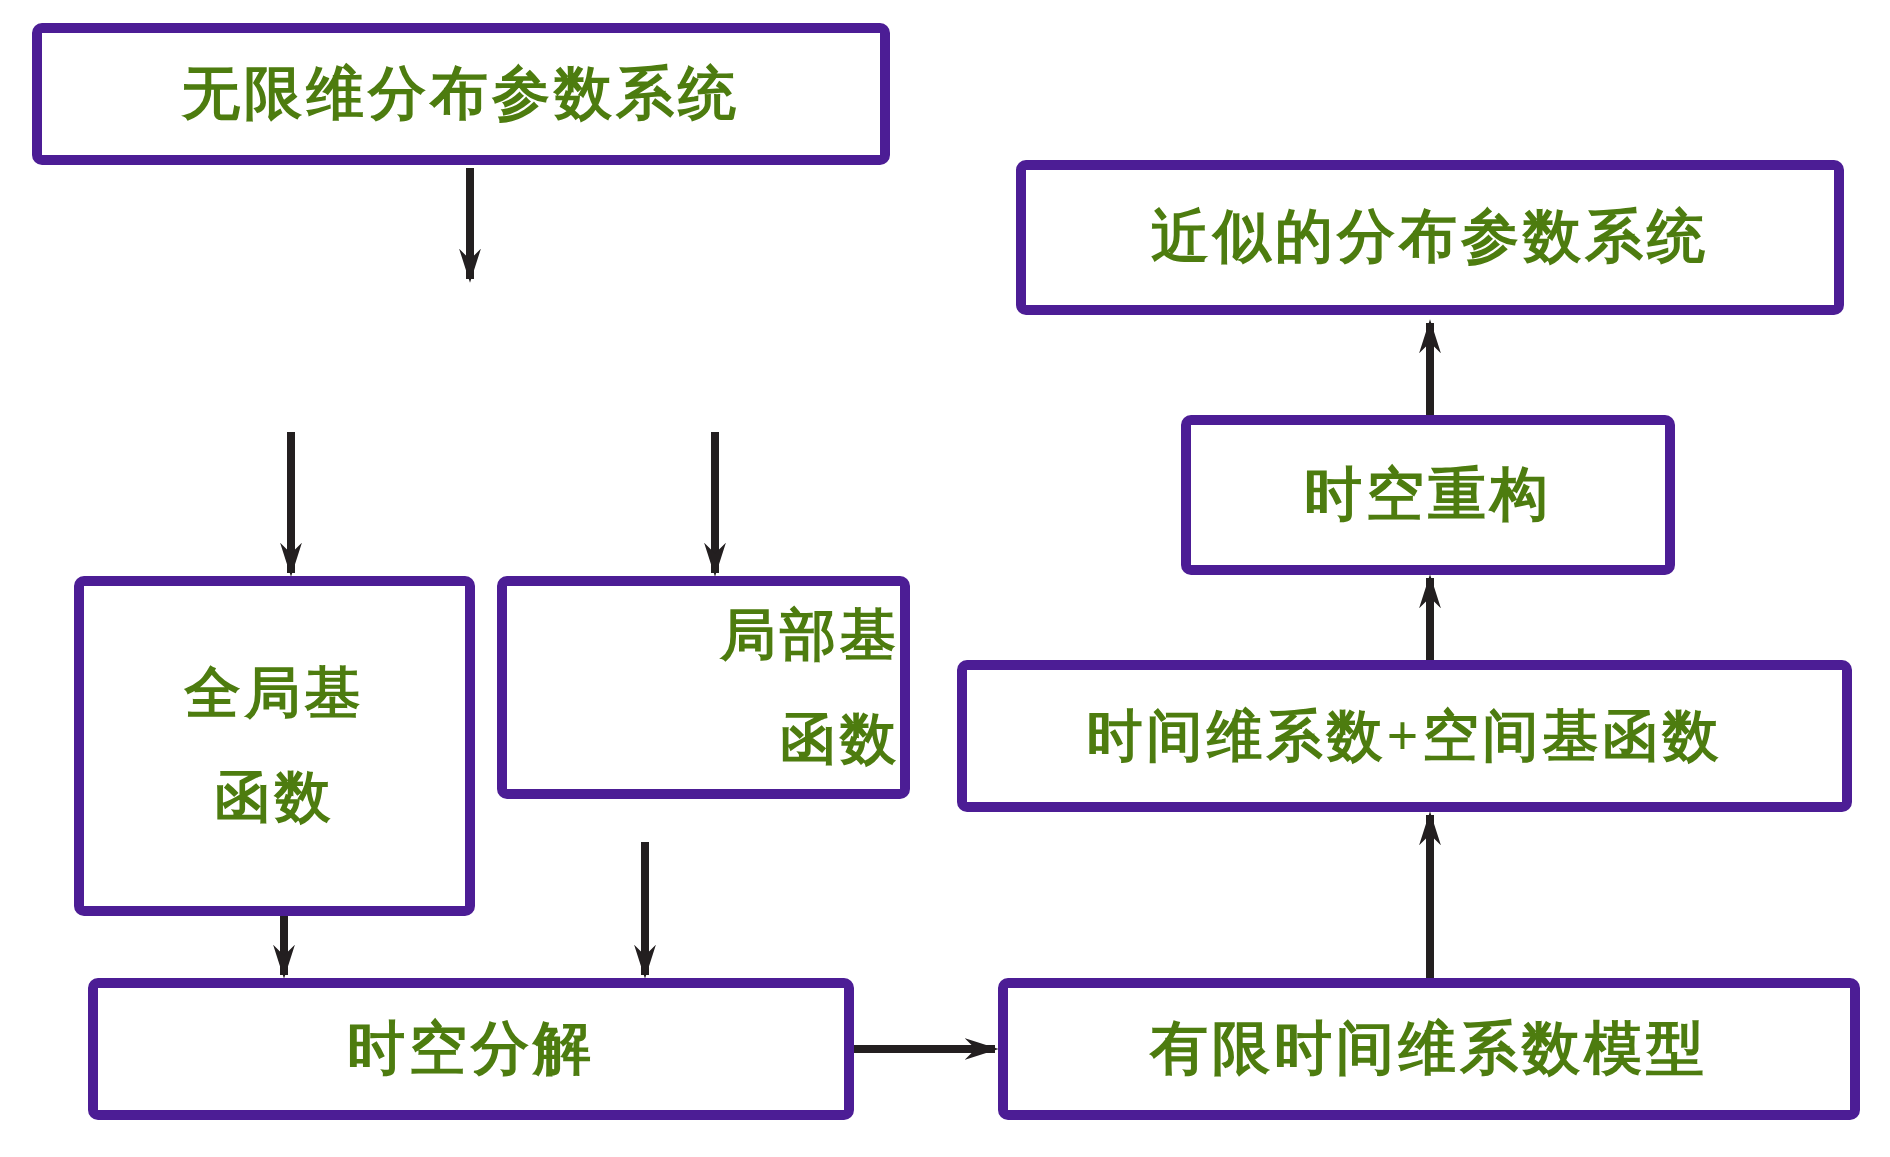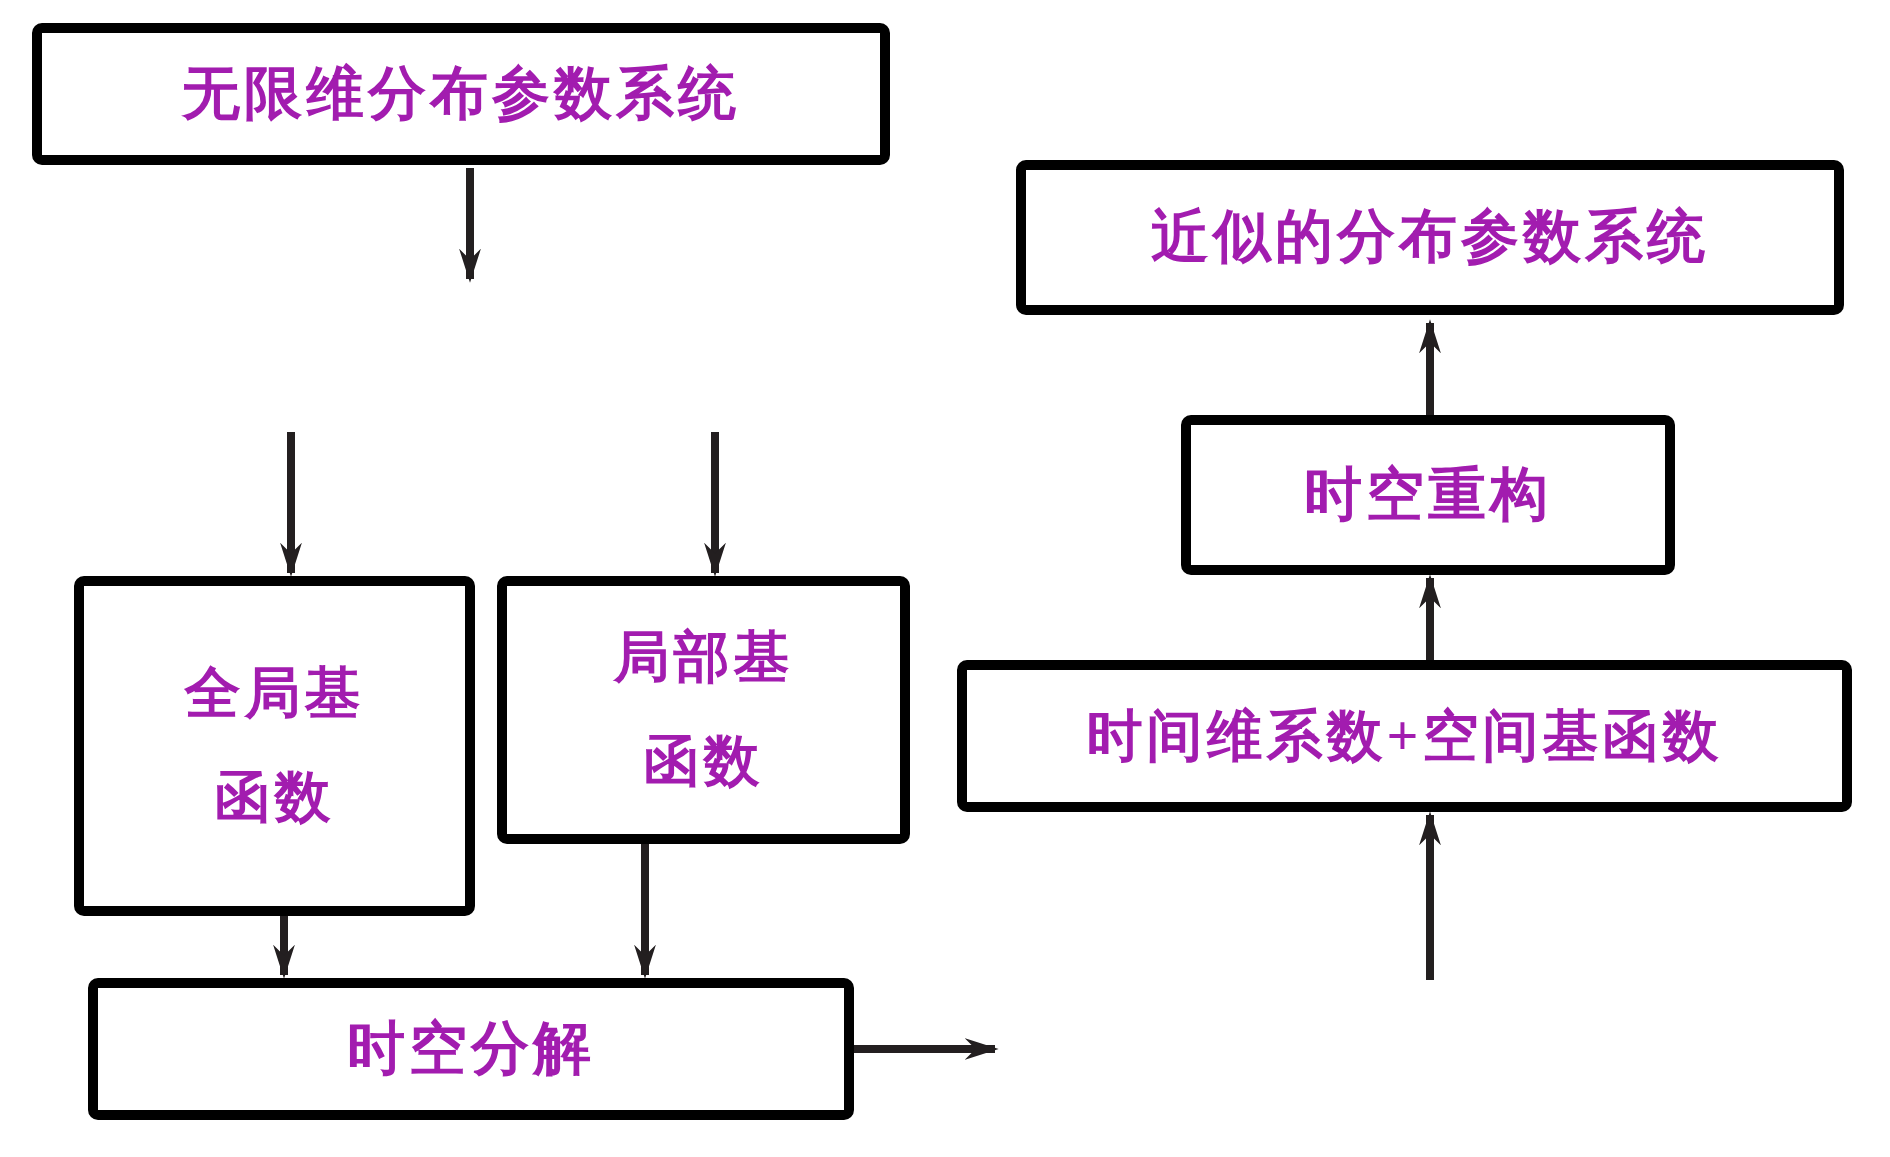--- a/index.html
+++ b/index.html
@@ -11,38 +11,38 @@
     position: relative;
     width: 1890px;
     height: 1157px;
     background: #ffffff;
     font-family: "Liberation Serif", "DejaVu Serif", serif;
     overflow: hidden;
   }
   .node {
     position: absolute;
     box-sizing: border-box;
-    border: 10px solid #000000;
+    border: 10px solid #4c1d95;
     border-radius: 10px;
     background: #ffffff;
-    color: #a21caf;
+    color: #4d7c0f;
     font-weight: bold;
     display: flex;
     flex-direction: column;
     align-items: center;
     justify-content: center;
     text-align: center;
     letter-spacing: 4px;
     line-height: 1.15;
   }
   
   .n-infinite    { left: 32px;   top: 23px;  width: 858px; height: 142px; font-size: 58px; }
   .n-select      { left: 34px;   top: 282px; width: 871px; height: 152px; font-size: 60px; }
   .n-global      { left: 74px;   top: 576px; width: 401px; height: 340px; font-size: 56px; line-height: 1.85; }
-  .n-local       { left: 497px;  top: 576px; width: 413px; height: 268px; font-size: 56px; line-height: 1.85; }
+  .n-local       { left: 497px;  top: 576px; width: 413px; height: 223px; font-size: 56px; line-height: 1.85; align-items: flex-end; }
   .n-decompose   { left: 88px;   top: 978px; width: 766px; height: 142px; font-size: 58px; }
   .n-finite      { left: 998px;  top: 978px; width: 862px; height: 142px; font-size: 58px; }
   .n-coeff-basis { left: 957px;  top: 660px; width: 895px; height: 152px; font-size: 56px; }
   .n-reconstruct { left: 1181px; top: 415px; width: 494px; height: 160px; font-size: 58px; text-align: right; }
   .n-approx      { left: 1016px; top: 160px; width: 828px; height: 155px; font-size: 58px; }
 
   #edges-svg {
     position: absolute;
     left: 0;
     top: 0;
@@ -89,20 +89,23 @@
 
   <div class="node n-local">
     <span>局部基</span>
     <span>函数</span>
   </div>
 
   <div class="node n-decompose">
     <span>时空分解</span>
   </div>
 
+  <div class="node n-finite">
+    <span>有限时间维系数模型</span>
+  </div>
 
   <div class="node n-coeff-basis">
     <span>时间维系数+空间基函数</span>
   </div>
 
   <div class="node n-reconstruct">
     <span>时空重构</span>
   </div>
 
   <div class="node n-approx">

